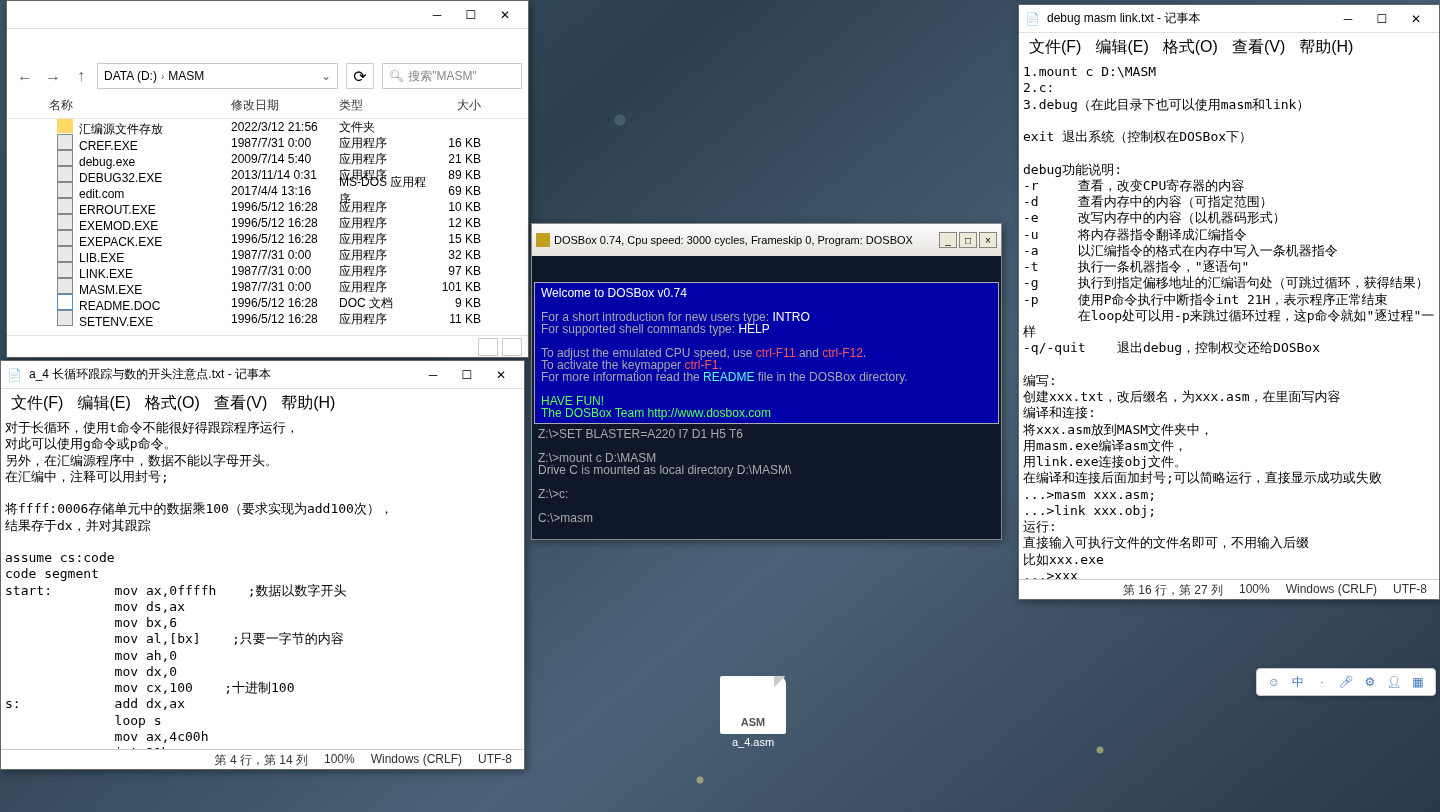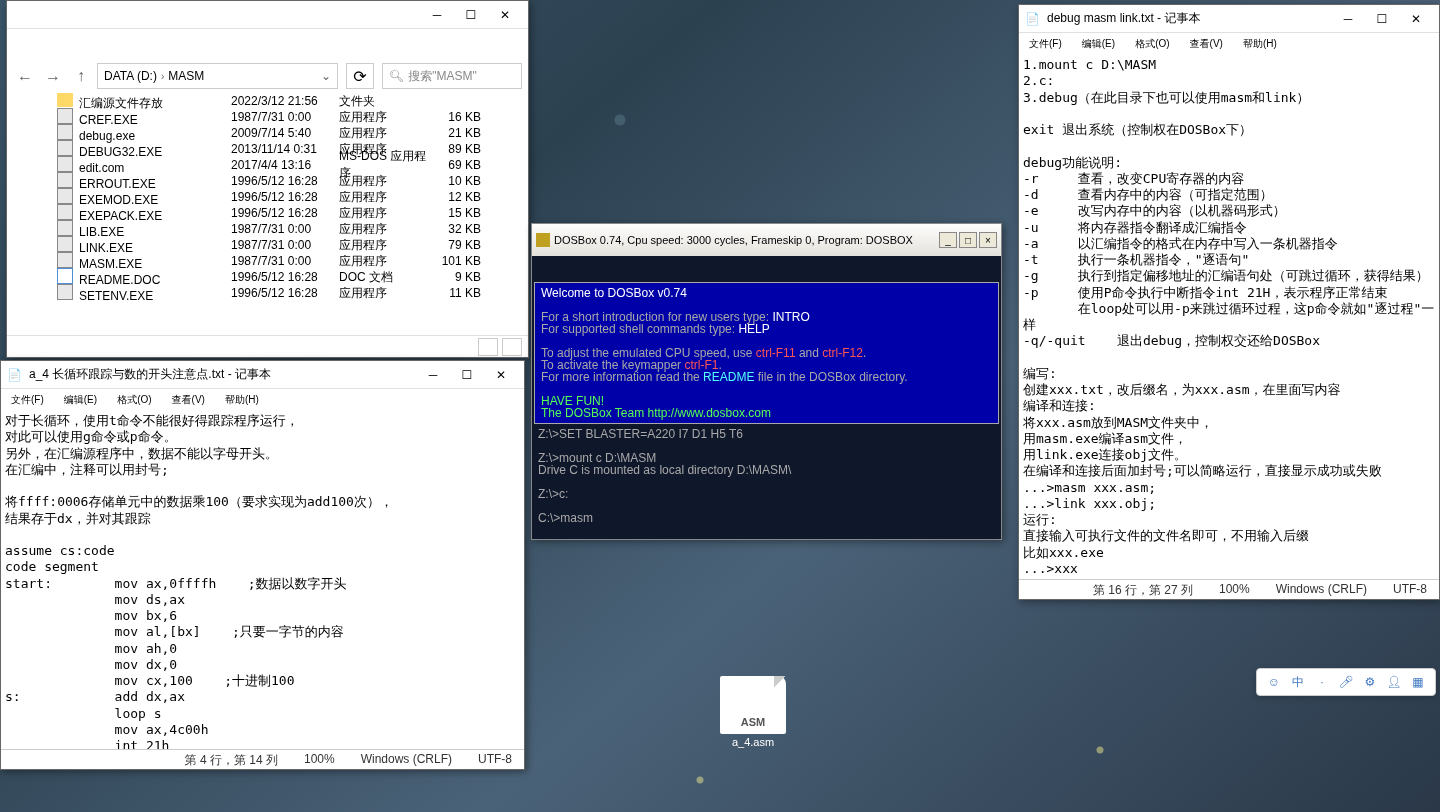--- a/index.html
+++ b/index.html
@@ -32,24 +32,24 @@
 .exp-row { display: flex; align-items: center; height: 16px; padding: 0; }
 .file-icon { width: 16px; height: 16px; margin: 0 6px 0 8px; display: inline-block; }
 .fi-folder { background: #ffd968; border-radius: 1px; }
 .fi-exe { background: #e8e8e8; border: 1px solid #888; }
 .fi-doc { background: #fff; border: 1px solid #4a90d9; }
 .exp-footer { height: 22px; border-top: 1px solid #e0e0e0; display: flex; justify-content: flex-end; gap: 4px; padding: 2px 6px; }
 .view-btn { width: 20px; height: 18px; border: 1px solid #ccc; }
 
 
 .notepad { background: #fff; }
-.notepad-menu { display: flex; gap: 8px; padding: 2px 4px; font-size: 10px; color: #000; }
+.notepad-menu { display: flex; gap: 2px; padding: 2px 4px; font-size: 16px; color: #000; }
 .menu-item { padding: 2px 6px; }
 .notepad-body { flex: 1; padding: 2px 4px; font-size: 13px; line-height: 1.25; white-space: pre-wrap; overflow: auto; font-family: "Microsoft YaHei", monospace; }
-.notepad-status { height: 20px; border-top: 1px solid #ccc; display: flex; justify-content: flex-end; gap: 26px; padding: 2px 12px; font-size: 12px; color: #333; }
+.notepad-status { height: 20px; border-top: 1px solid #ccc; display: flex; justify-content: flex-end; gap: 16px; padding: 2px 12px; font-size: 12px; color: #333; }
 .np1 { left: 0; top: 360px; width: 525px; height: 410px; }
 .np2 { left: 1018px; top: 4px; width: 422px; height: 596px; }
 
 
 .dosbox { left: 531px; top: 223px; width: 471px; height: 317px; background: #ece9d8; border: 1px solid #888; }
 .dos-title { background: linear-gradient(#fdfdfd, #e4e2db); height: 32px; font-size: 11px; display: flex; align-items: center; padding: 0 4px; }
 .dos-title-icon { width: 14px; height: 14px; background: #c0a020; margin-right: 4px; }
 .dos-title-btns { display: flex; gap: 2px; }
 .dos-tb { width: 18px; height: 16px; background: #ece9d8; border: 1px solid #888; font-size: 10px; display: flex; align-items: center; justify-content: center; }
 .dos-screen { flex: 1; background: #0f172a; font-family: "Courier New", monospace; font-size: 12px; line-height: 1.0; padding: 0; color: #a8a8a8; white-space: pre; overflow: hidden; }
@@ -94,20 +94,27 @@
       <span>MASM</span>
       <span style="flex:1"></span>
       <span style="color:#666">⌄</span>
     </div>
     <div class="exp-refresh">⟳</div>
     <div class="exp-search">
       <span style="margin-right:4px">🔍︎</span>
       <span>搜索"MASM"</span>
     </div>
   </div>
+  <div class="exp-hdr">
+    <div style="width:12px"></div>
+    <div class="col-name">名称</div>
+    <div class="col-date">修改日期</div>
+    <div class="col-type">类型</div>
+    <div class="col-size">大小</div>
+  </div>
   <div class="exp-body" id="exp-rows">
       <div class="exp-row">
         <div style="width:12px"></div>
         <div class="col-name"><span class="file-icon fi-folder"></span>汇编源文件存放</div>
         <div class="col-date">2022/3/12 21:56</div>
         <div class="col-type">文件夹</div>
         <div class="col-size"></div>
       </div>
       <div class="exp-row">
         <div style="width:12px"></div>
@@ -163,21 +170,21 @@
         <div class="col-name"><span class="file-icon fi-exe"></span>LIB.EXE</div>
         <div class="col-date">1987/7/31 0:00</div>
         <div class="col-type">应用程序</div>
         <div class="col-size">32 KB</div>
       </div>
       <div class="exp-row">
         <div style="width:12px"></div>
         <div class="col-name"><span class="file-icon fi-exe"></span>LINK.EXE</div>
         <div class="col-date">1987/7/31 0:00</div>
         <div class="col-type">应用程序</div>
-        <div class="col-size">79 KB</div>
+        <div class="col-size">97 KB</div>
       </div>
       <div class="exp-row">
         <div style="width:12px"></div>
         <div class="col-name"><span class="file-icon fi-exe"></span>MASM.EXE</div>
         <div class="col-date">1987/7/31 0:00</div>
         <div class="col-type">应用程序</div>
         <div class="col-size">101 KB</div>
       </div>
       <div class="exp-row">
         <div style="width:12px"></div>

